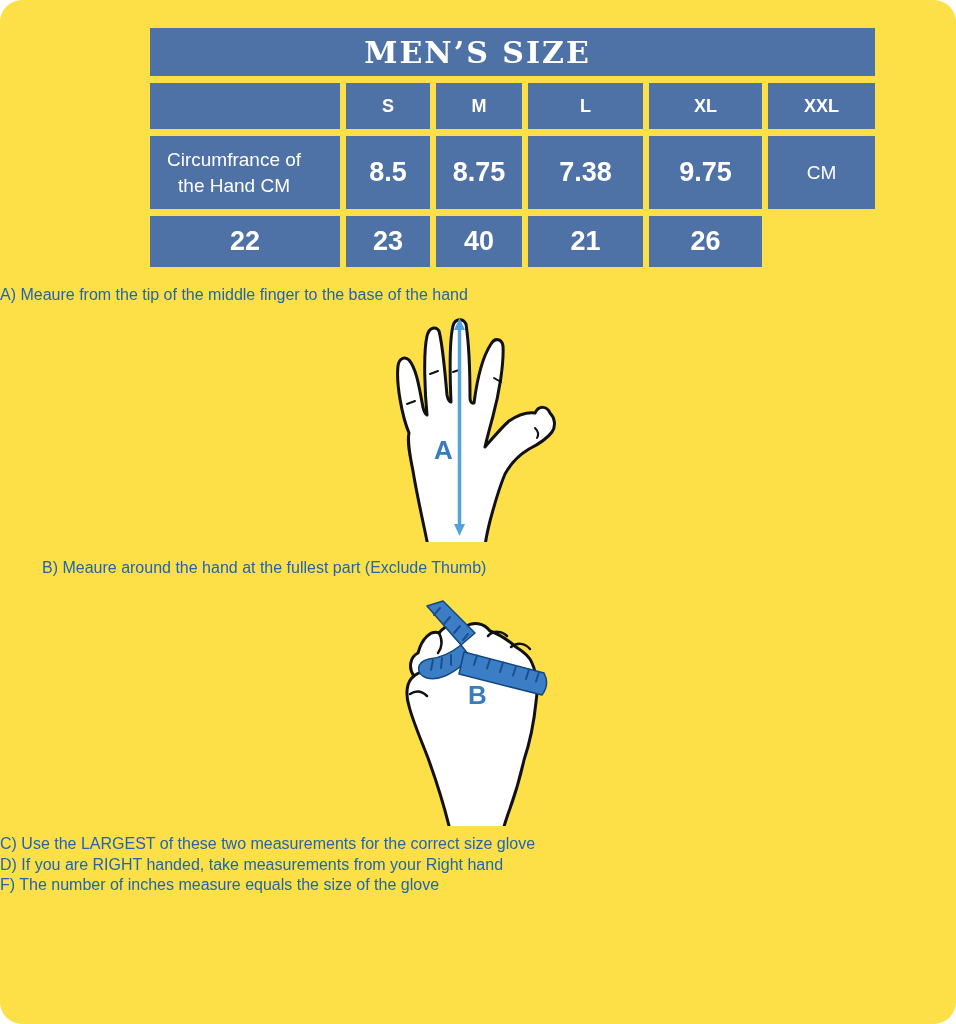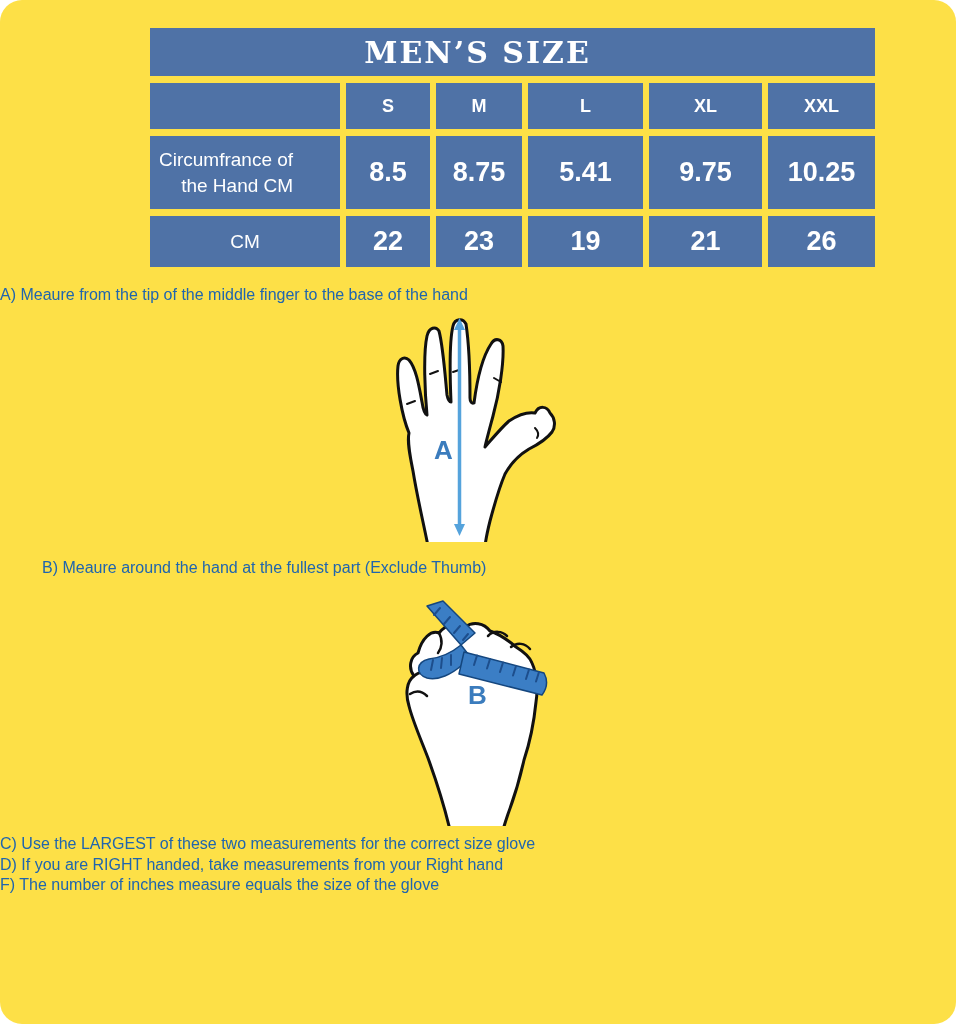--- a/index.html
+++ b/index.html
@@ -23,22 +23,22 @@
   }
   .cell.title {
     grid-column:1 / -1;
     font-family:"DejaVu Serif", serif;
     font-weight:bold; font-size:30px; letter-spacing:2px;
     padding-right:70px;
   }
   .cell.size-head { font-weight:bold; font-size:18px; }
   .cell.row-label { font-size:19px; }
   .cell.row-label.left {
-    justify-content:flex-start; text-align:right;
-    padding-left:9px; line-height:1.32; white-space:pre-line;
+    justify-content:flex-start; text-align:center;
+    padding-left:17px; line-height:1.32; white-space:pre-line;
   }
   .cell.value { font-weight:bold; font-size:27px; }
 
   
   .instr, .instr-block {
     position:absolute; left:0; width:940px;
     color:#2065ae; font-size:16px; text-align:left;
   }
   #line-a { top:286px; }
   #line-b { top:559px;margin-left:42px; }
@@ -65,28 +65,27 @@
     <div class="cell size-head">S</div>
     <div class="cell size-head">M</div>
     <div class="cell size-head">L</div>
     <div class="cell size-head">XL</div>
     <div class="cell size-head">XXL</div>
 
     <div class="cell row-label left">Circumfrance of
 the Hand CM</div>
     <div class="cell value">8.5</div>
     <div class="cell value">8.75</div>
-    <div class="cell value">5.41</div>
+    <div class="cell value">7.38</div>
     <div class="cell value">9.75</div>
-    <div class="cell value">10.25</div>
 
     <div class="cell row-label">CM</div>
     <div class="cell value">22</div>
     <div class="cell value">23</div>
-    <div class="cell value">19</div>
+    <div class="cell value">40</div>
     <div class="cell value">21</div>
     <div class="cell value">26</div>
   </div>
 
   <div class="instr" id="line-a">A) Meaure from the tip of the middle finger to the base of the hand</div>
 
   <svg class="diagram" id="hand-a" width="170" height="226" viewBox="0 0 170 226">
     <path d="M 40,230
              C 35,205 29,180 25,155
              C 22,140 19,126 21,117

